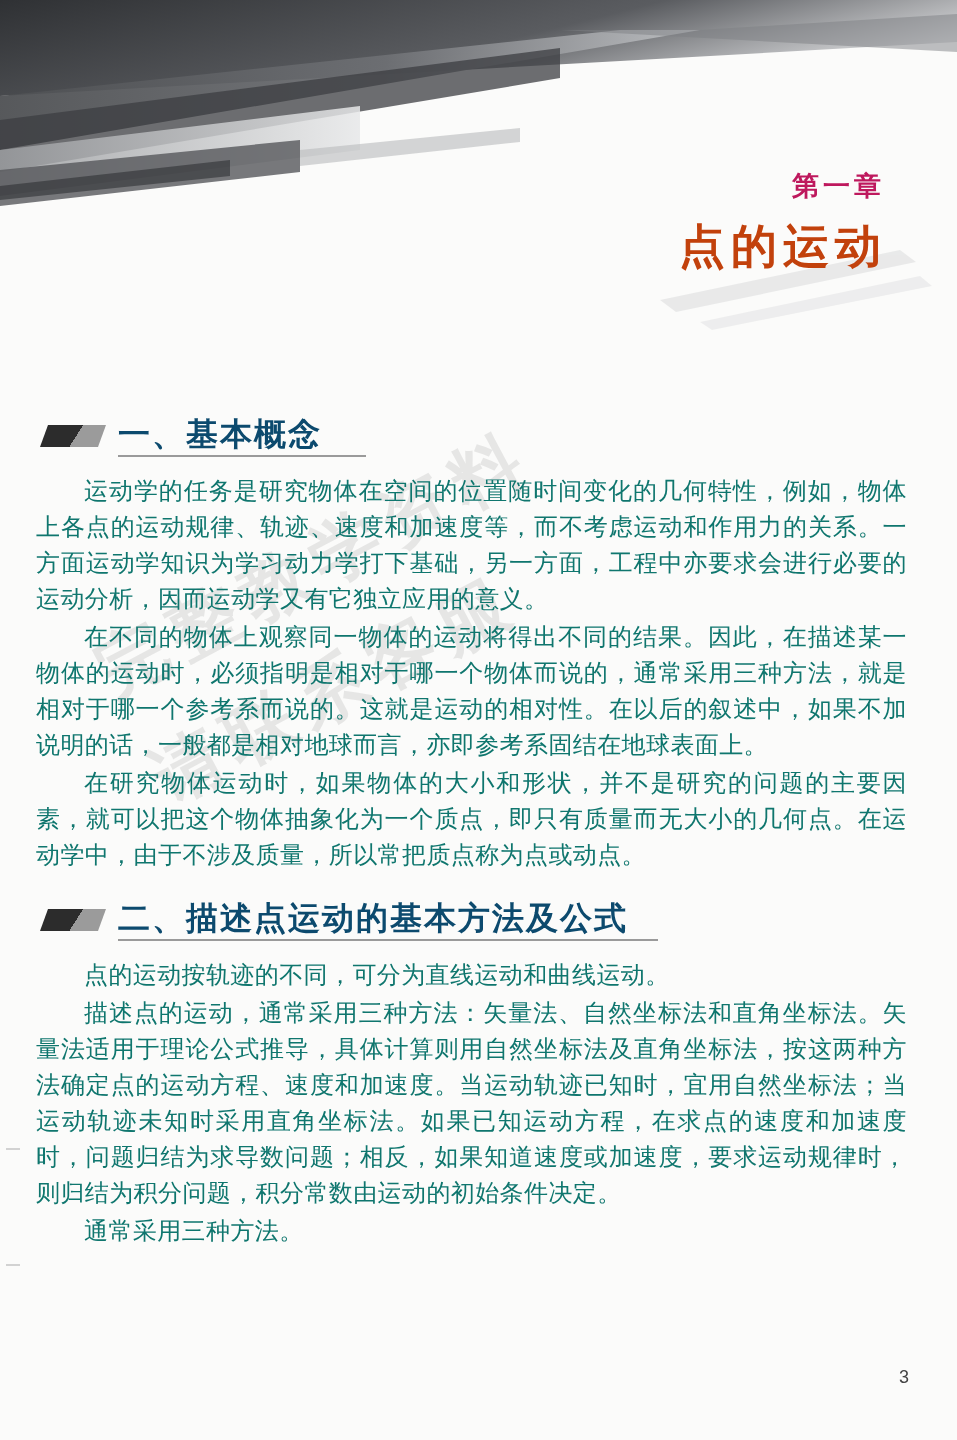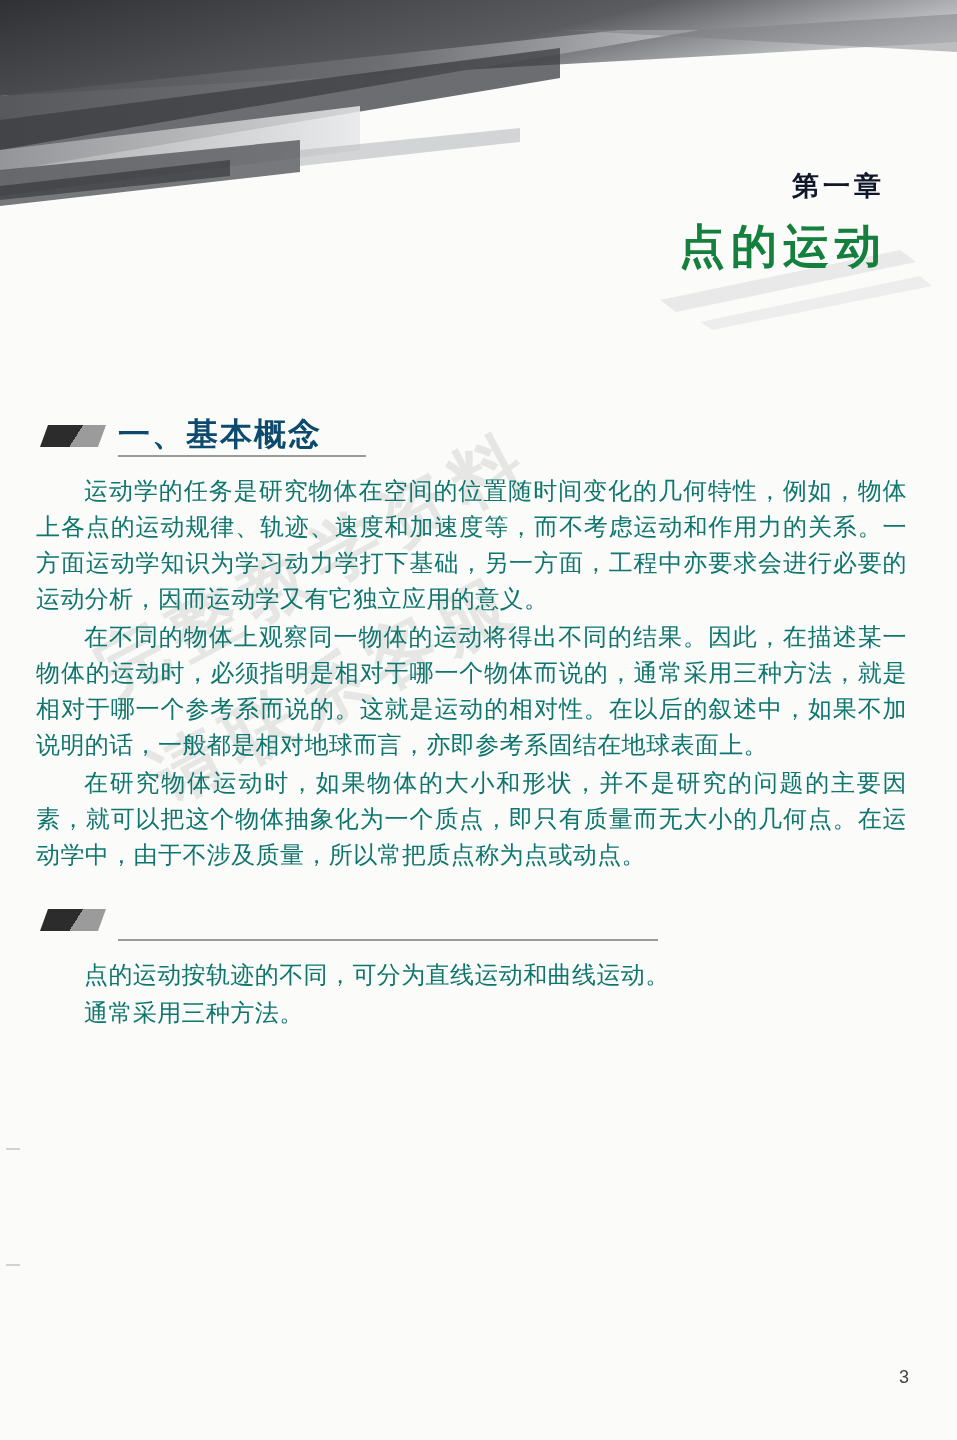--- a/index.html
+++ b/index.html
@@ -34,31 +34,31 @@
     width: 957px;
     height: 330px;
   }
   .chapter-label {
     position: absolute;
     right: 72px;
     top: 168px;
     font-size: 27px;
     font-weight: bold;
     letter-spacing: 4px;
-    color: #0f172a;
+    color: #be185d;
     font-family: "Liberation Sans", sans-serif;
   }
   .chapter-title {
     position: absolute;
     right: 70px;
     top: 216px;
     font-size: 46px;
     font-weight: bold;
     letter-spacing: 6px;
-    color: #15803d;
+    color: #c2410c;
     font-family: "Liberation Sans", sans-serif;
   }
 
   
   .watermark {
     position: absolute;
     left: 150px;
     top: 430px;
     width: 700px;
     height: 500px;
@@ -196,24 +196,26 @@
       <span class="stitle">一、基本概念</span>
       <span class="rule"></span>
     </div>
 
     <p class="para">运动学的任务是研究物体在空间的位置随时间变化的几何特性，例如，物体上各点的运动规律、轨迹、速度和加速度等，而不考虑运动和作用力的关系。一方面运动学知识为学习动力学打下基础，另一方面，工程中亦要求会进行必要的运动分析，因而运动学又有它独立应用的意义。</p>
     <p class="para">在不同的物体上观察同一物体的运动将得出不同的结果。因此，在描述某一物体的运动时，必须指明是相对于哪一个物体而说的，通常采用三种方法，就是相对于哪一个参考系而说的。这就是运动的相对性。在以后的叙述中，如果不加说明的话，一般都是相对地球而言，亦即参考系固结在地球表面上。</p>
     <p class="para">在研究物体运动时，如果物体的大小和形状，并不是研究的问题的主要因素，就可以把这个物体抽象化为一个质点，即只有质量而无大小的几何点。在运动学中，由于不涉及质量，所以常把质点称为点或动点。</p>
 
     <div class="section-head s2" style="margin-top:26px">
       <span class="flag"></span>
+      <span class="stitle">二、描述点运动的基本方法及公式</span>
       <span class="rule"></span>
     </div>
 
     <p class="para">点的运动按轨迹的不同，可分为直线运动和曲线运动。</p>
+    <p class="para">描述点的运动，通常采用三种方法：矢量法、自然坐标法和直角坐标法。矢量法适用于理论公式推导，具体计算则用自然坐标法及直角坐标法，按这两种方法确定点的运动方程、速度和加速度。当运动轨迹已知时，宜用自然坐标法；当运动轨迹未知时采用直角坐标法。如果已知运动方程，在求点的速度和加速度时，问题归结为求导数问题；相反，如果知道速度或加速度，要求运动规律时，则归结为积分问题，积分常数由运动的初始条件决定。</p>
     <p class="para">通常采用三种方法。</p>
   </div>
 
   <div class="edge-mark" style="top:1148px"></div>
   <div class="edge-mark" style="top:1264px"></div>
 
   <div class="page-number">3</div>
 </div>
 
 </body></html>

